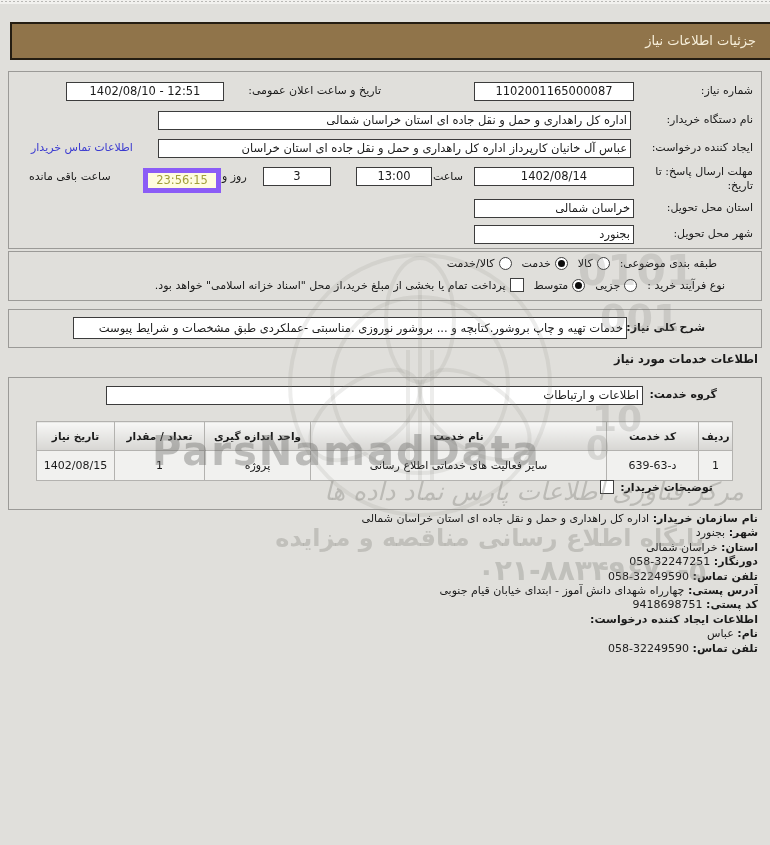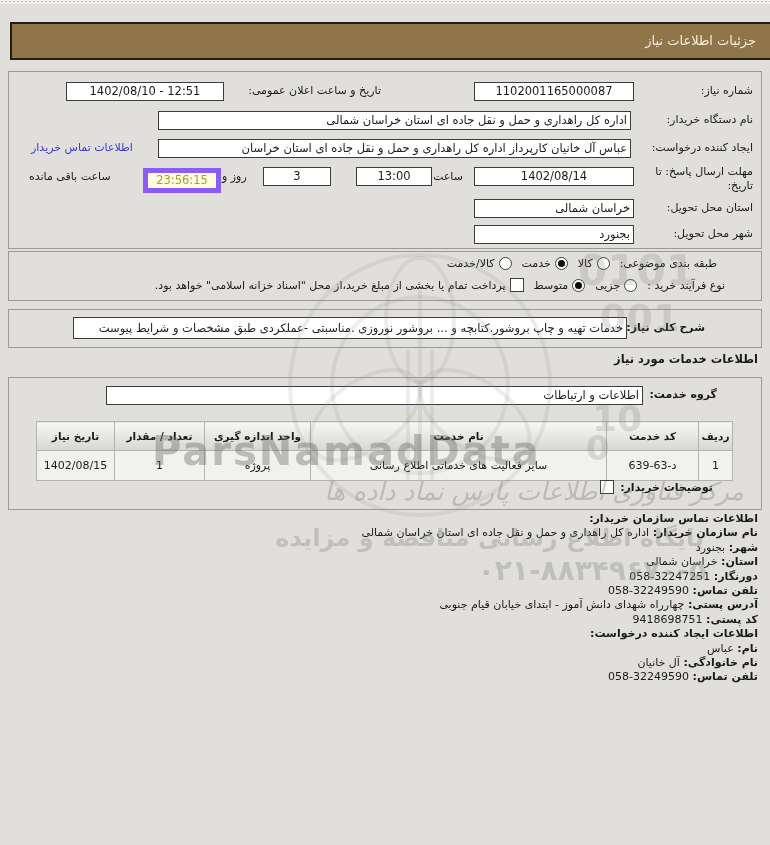--- a/index.html
+++ b/index.html
@@ -193,31 +193,29 @@
       </tbody>
     </table>
 
     <div class="optrow" style="top:102px;right:48px;gap:6px;">
       <span class="lbl blbl" style="position:static;">توضیحات خریدار:</span>
       <span class="checkbox"></span>
     </div>
   </div>
 
   <div class="contact">
-    <div><b>اطلاعات تماس سازمان خریدار:</b></div>
     <div><b>نام سازمان خریدار:</b> <span>اداره کل راهداری و حمل و نقل جاده ای استان خراسان شمالی</span></div>
     <div><b>شهر:</b> <span>بجنورد</span></div>
     <div><b>استان:</b> <span>خراسان شمالی</span></div>
     <div><b>دورنگار:</b> <span>32247251-058</span></div>
     <div><b>تلفن تماس:</b> <span>32249590-058</span></div>
     <div><b>آدرس پستی:</b> <span>چهارراه شهدای دانش آموز - ابتدای خیابان قیام جنوبی</span></div>
     <div><b>کد پستی:</b> <span>9418698751</span></div>
     <div><b>اطلاعات ایجاد کننده درخواست:</b></div>
     <div><b>نام:</b> <span>عباس</span></div>
-    <div><b>نام خانوادگی:</b> <span>آل خانیان</span></div>
     <div><b>تلفن تماس:</b> <span>32249590-058</span></div>
   </div>
 
   <svg class="wm" style="left:270px;top:230px;width:300px;height:310px;" viewBox="0 0 300 310">
     <g fill="none" stroke="#8f8e8a" stroke-opacity="0.16" stroke-width="4">
       <circle cx="150" cy="155" r="130"></circle>
       <circle cx="150" cy="155" r="88"></circle>
       <ellipse cx="150" cy="90" rx="34" ry="62"></ellipse>
       <ellipse cx="95" cy="185" rx="34" ry="62" transform="rotate(55 95 185)"></ellipse>
       <ellipse cx="205" cy="185" rx="34" ry="62" transform="rotate(-55 205 185)"></ellipse>

